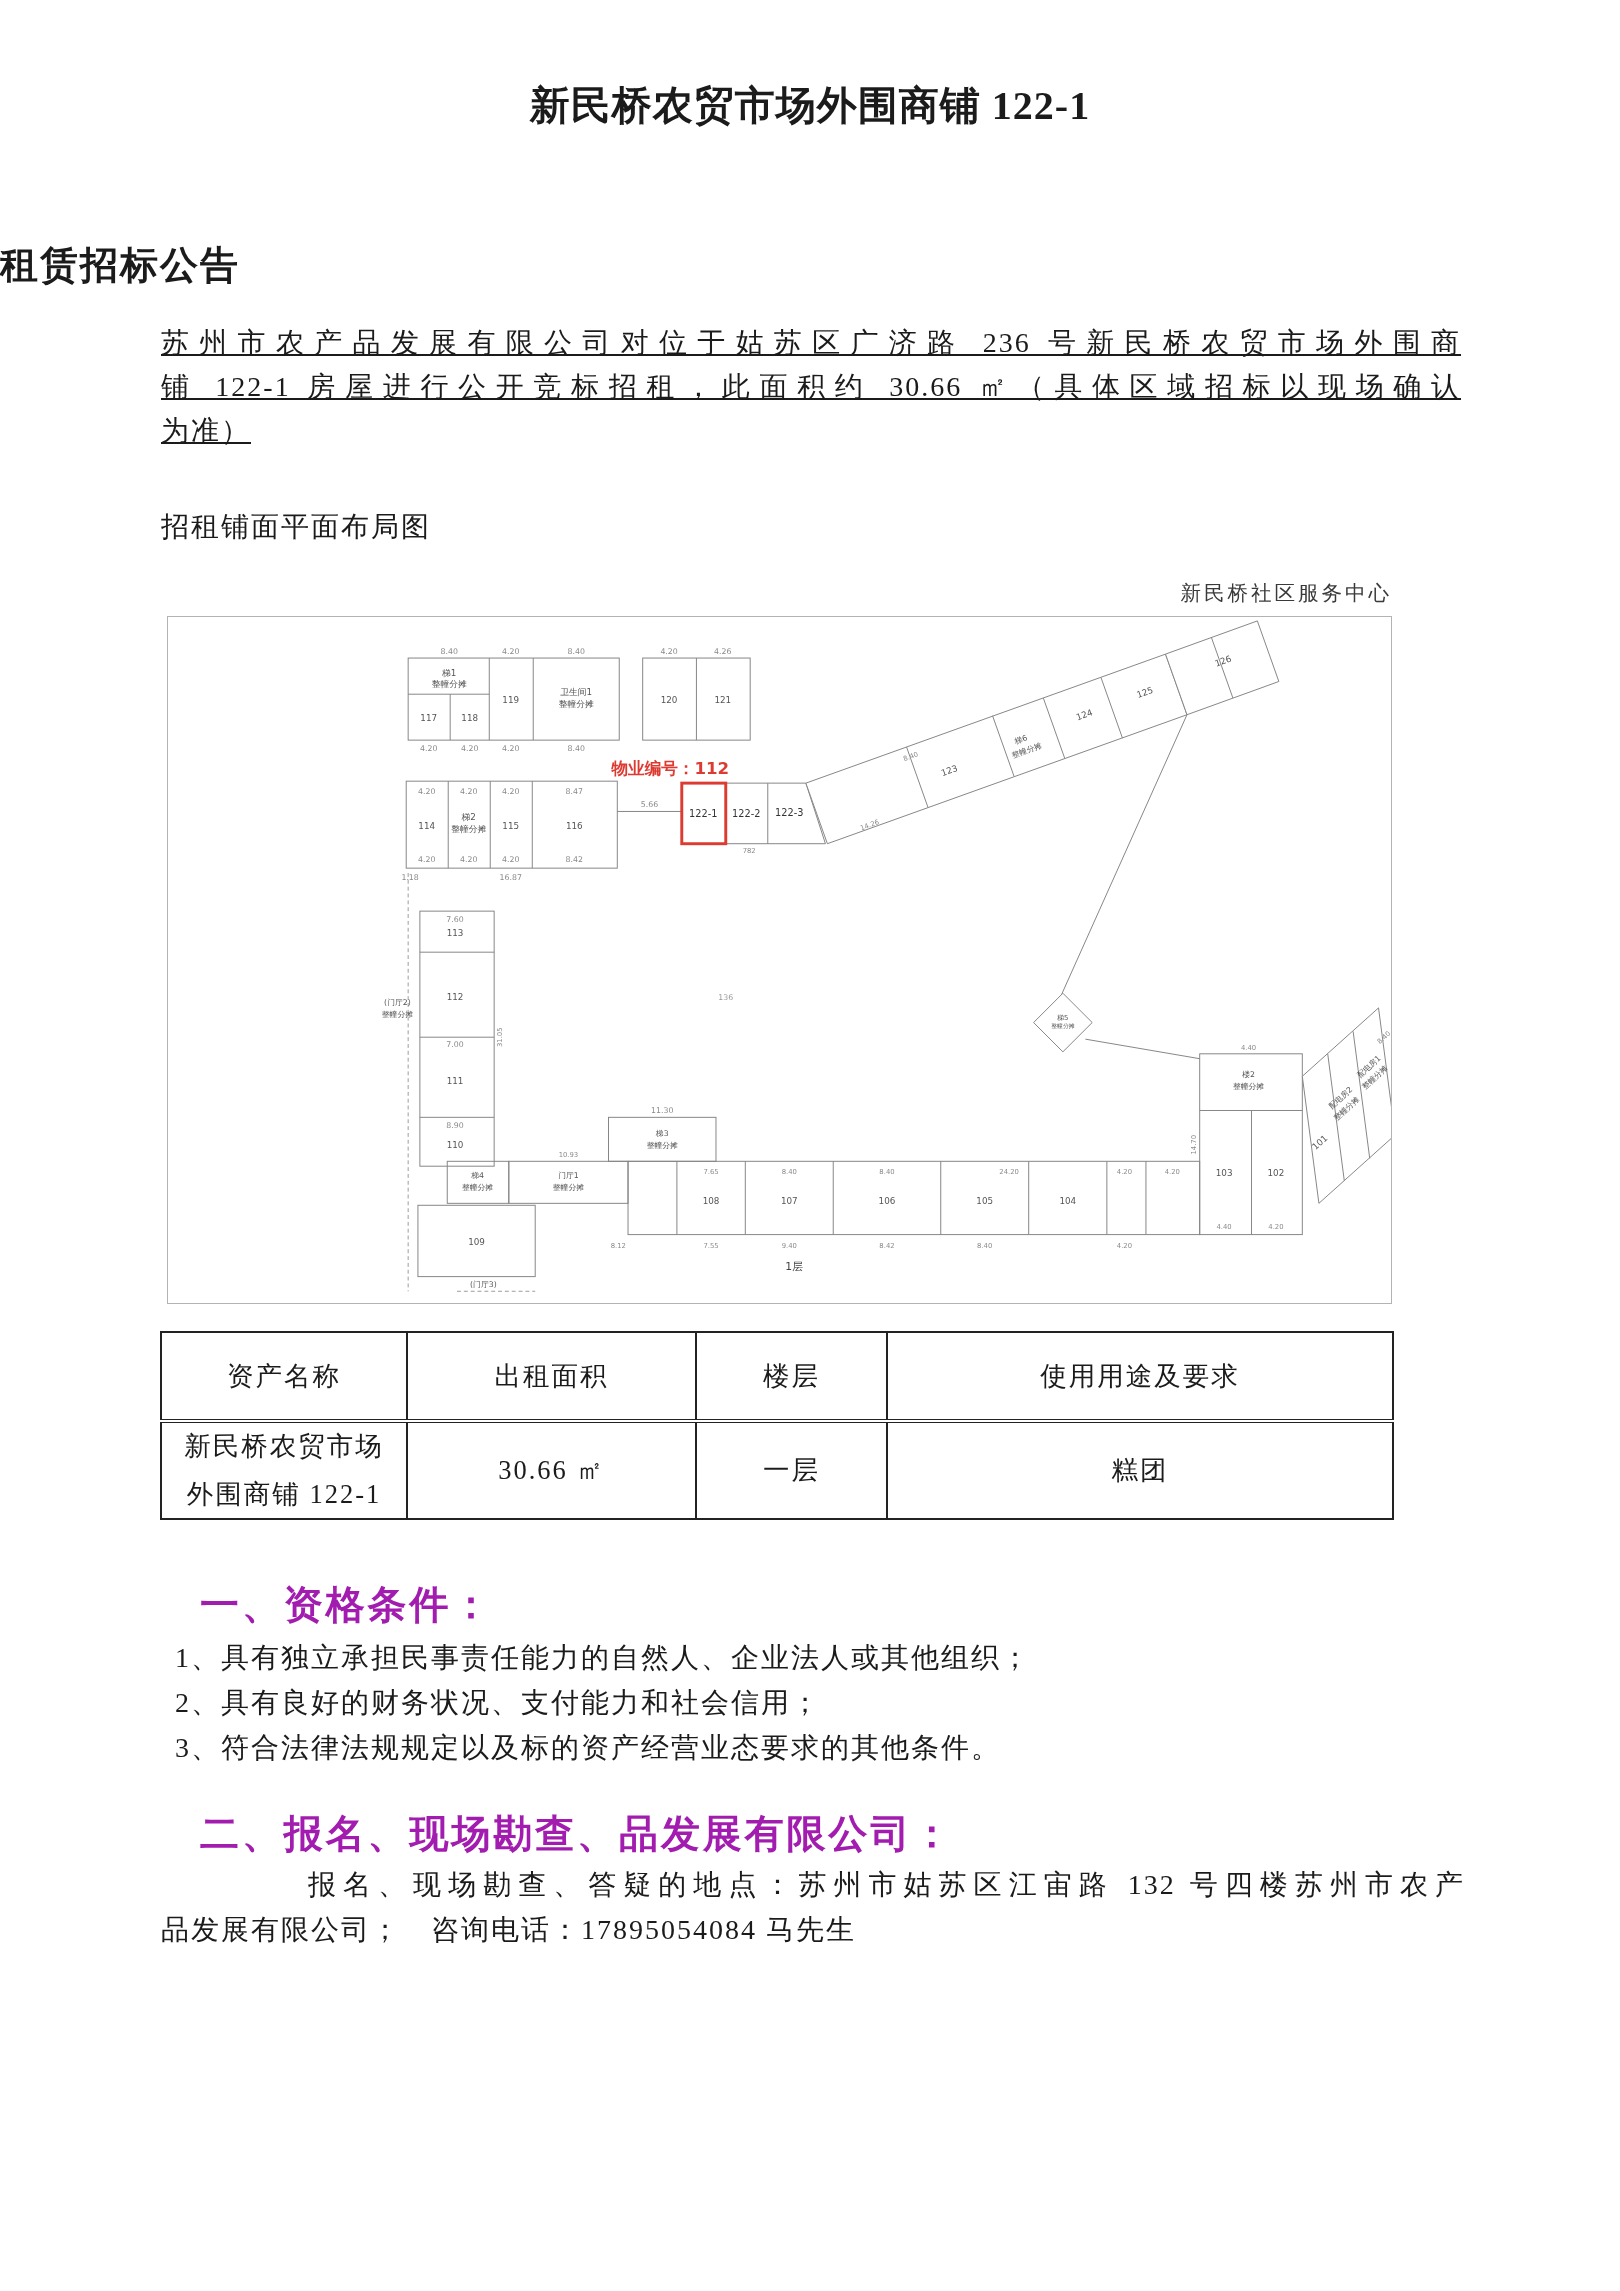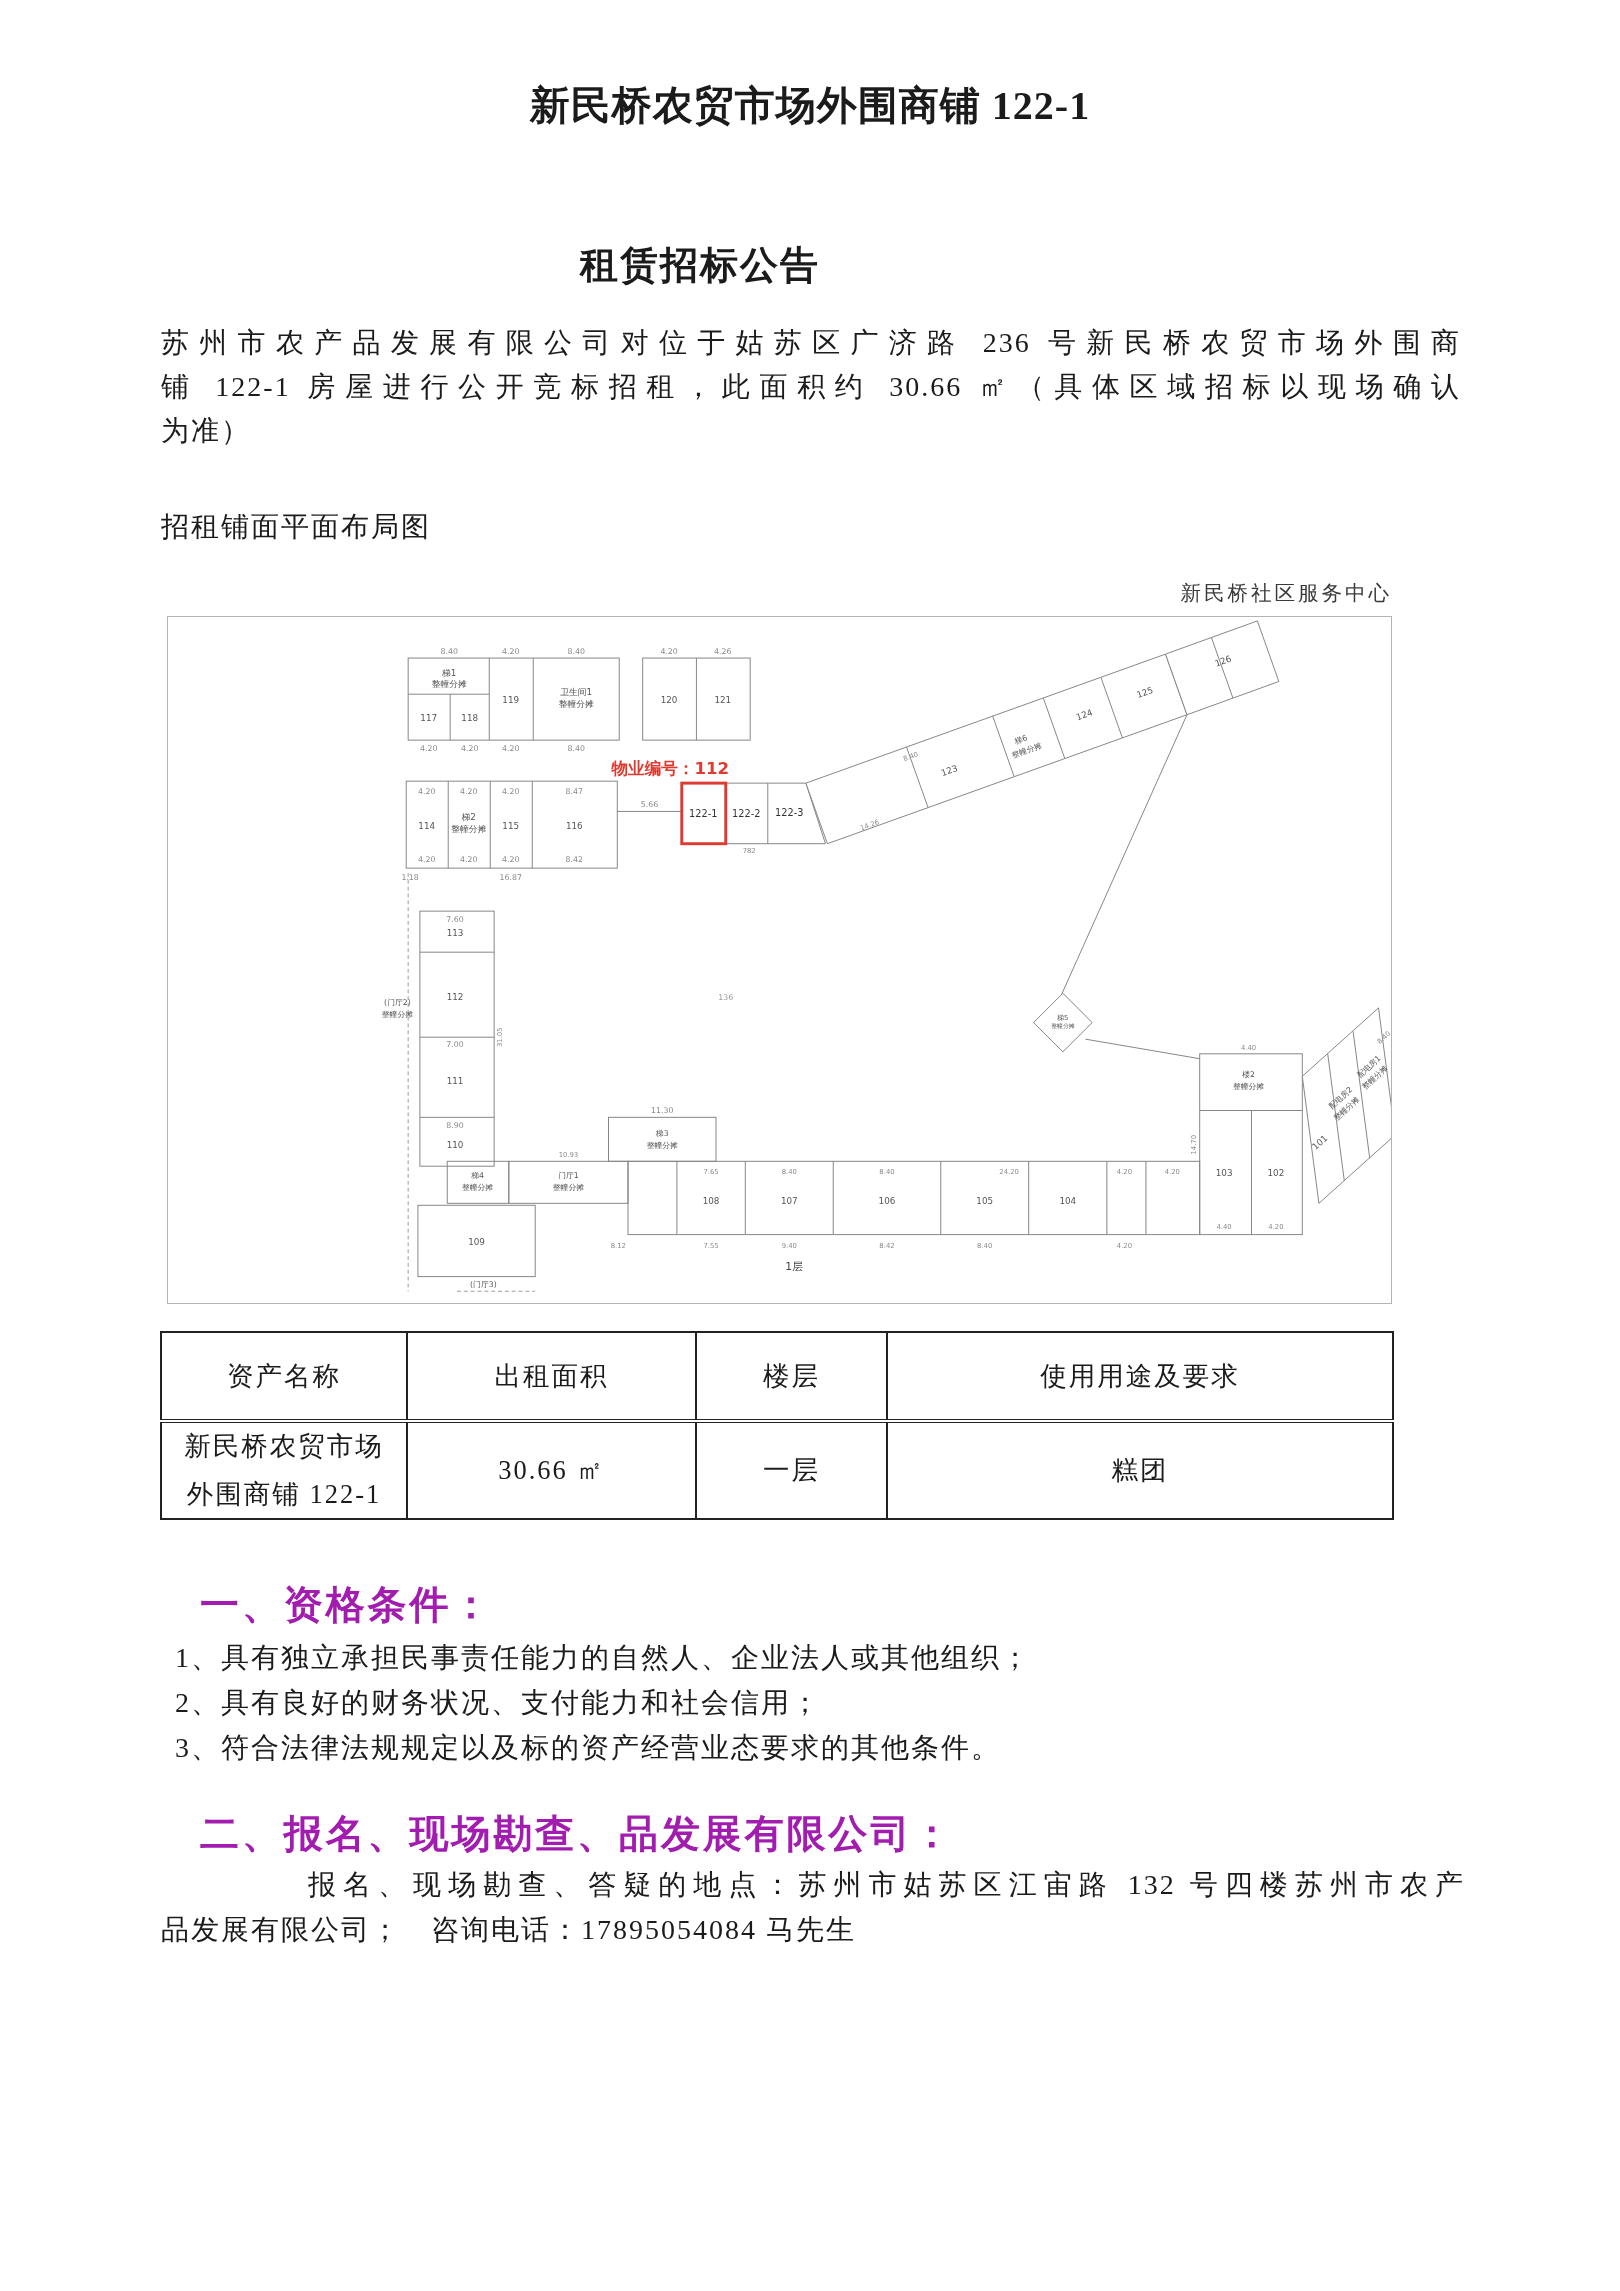--- a/index.html
+++ b/index.html
@@ -1,21 +1,21 @@
 <!DOCTYPE html>
 <html><head>
 <meta charset="utf-8">
 <style>
   html,body{margin:0;padding:0;background:#e8e8e8;}
   .page{position:relative;width:1620px;height:2292px;background:#ffffff;margin:0 auto;overflow:hidden;
         font-family:"Liberation Serif","DejaVu Serif",serif;color:#1b1b1b;padding-left:8px;}
   .abs{position:absolute;}
   .title1{top:78px;left:0;width:1620px;text-align:center;font-size:40px;font-weight:700;letter-spacing:1px;}
-  .title2{top:240px;left:0;width:1400px;text-align:center;font-size:38px;font-weight:700;letter-spacing:2px;}
-  .intro{top:321px;left:161px;width:1300px;font-size:28px;line-height:44px;letter-spacing:2px;}
+  .title2{top:240px;left:0;width:1400px;font-size:38px;font-weight:700;letter-spacing:2px;}
+  .intro{top:321px;left:161px;width:1300px;font-size:28px;line-height:44px;letter-spacing:2px;text-decoration:underline;}
   .jline{text-align:justify;text-align-last:justify;}
   .caption{top:508px;left:161px;font-size:28px;letter-spacing:2px;}
   .plan-title{top:579px;left:167px;width:1225px;text-align:right;padding-left:69px;box-sizing:border-box;
               font-size:20.6px;color:#3a3a3a;letter-spacing:2.9px;font-family:"Liberation Serif","DejaVu Serif",serif;}
   .plan-frame{top:616px;left:167px;width:1223px;height:686px;border:1px solid #b3b3b3;background:#fff;}
   .plan-frame svg{display:block;width:100%;height:100%;font-family:"DejaVu Sans","Liberation Sans",sans-serif;}
   .ln{stroke:#848484;stroke-width:1;fill:none;}
   .lnf{stroke:#848484;stroke-width:1;fill:#ffffff;}
   .dash{stroke:#9a9a9a;stroke-width:1;fill:none;stroke-dasharray:4 3;}
   .redbox{fill:none;stroke-width:3;}

